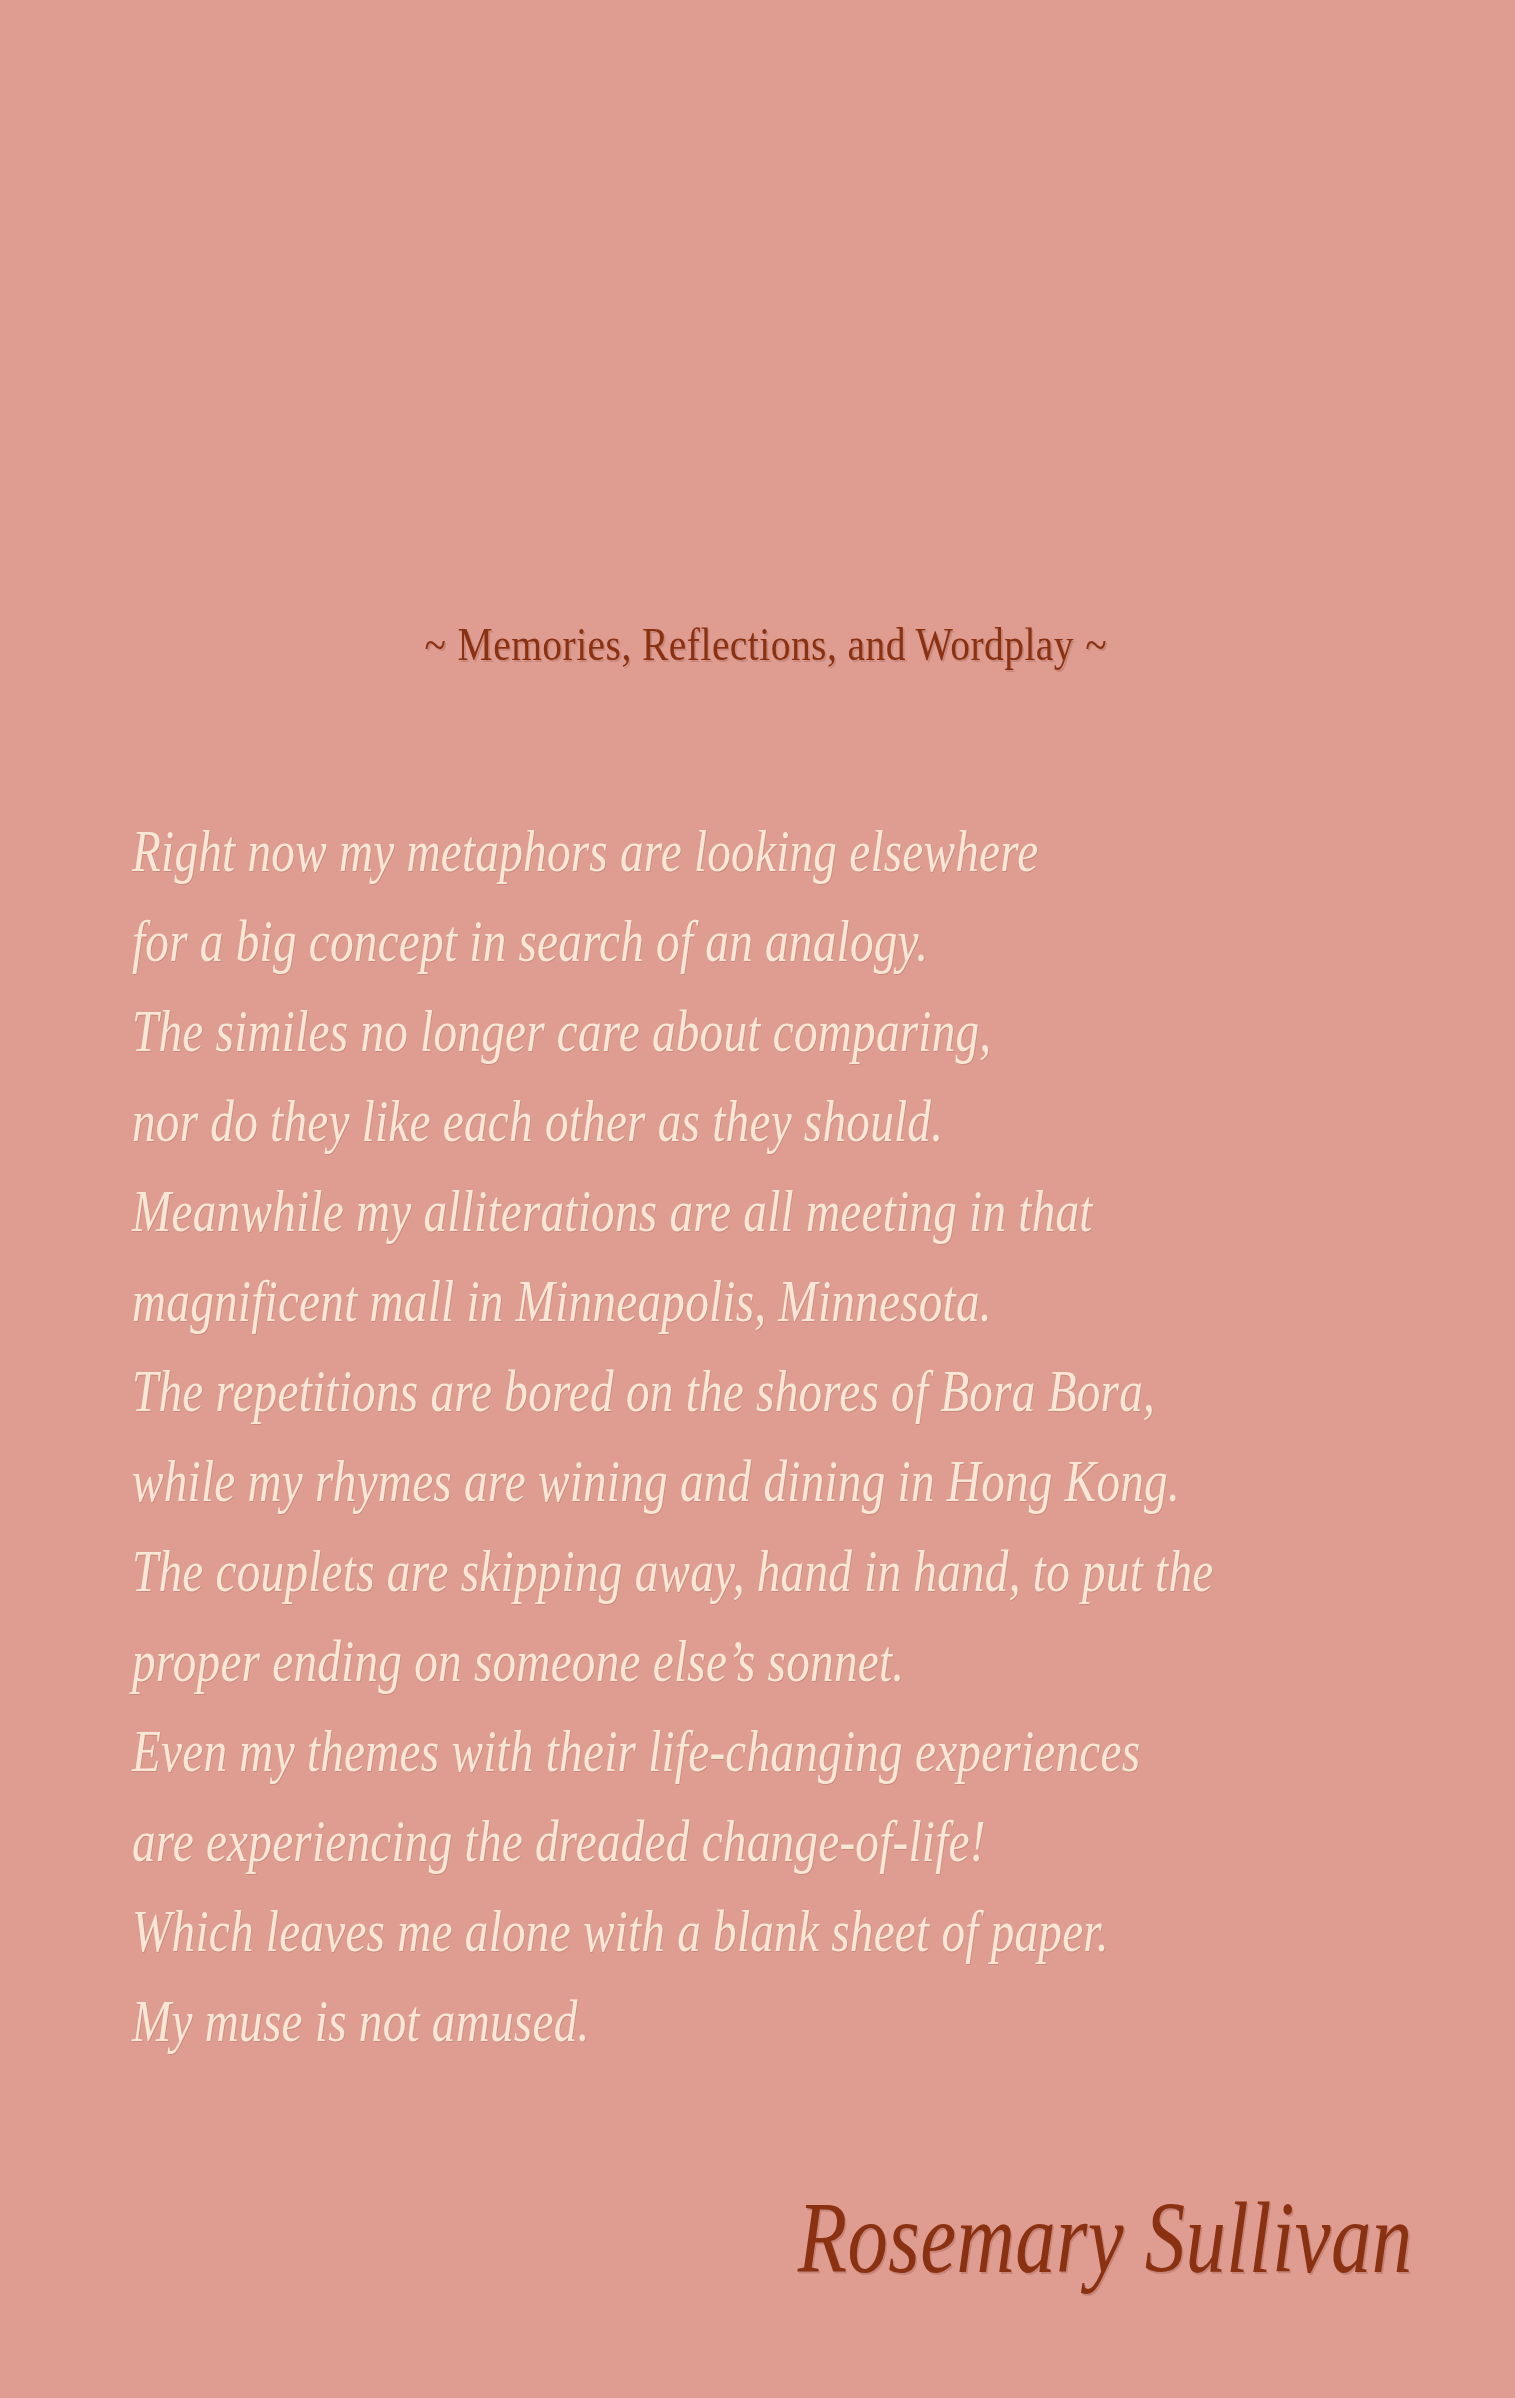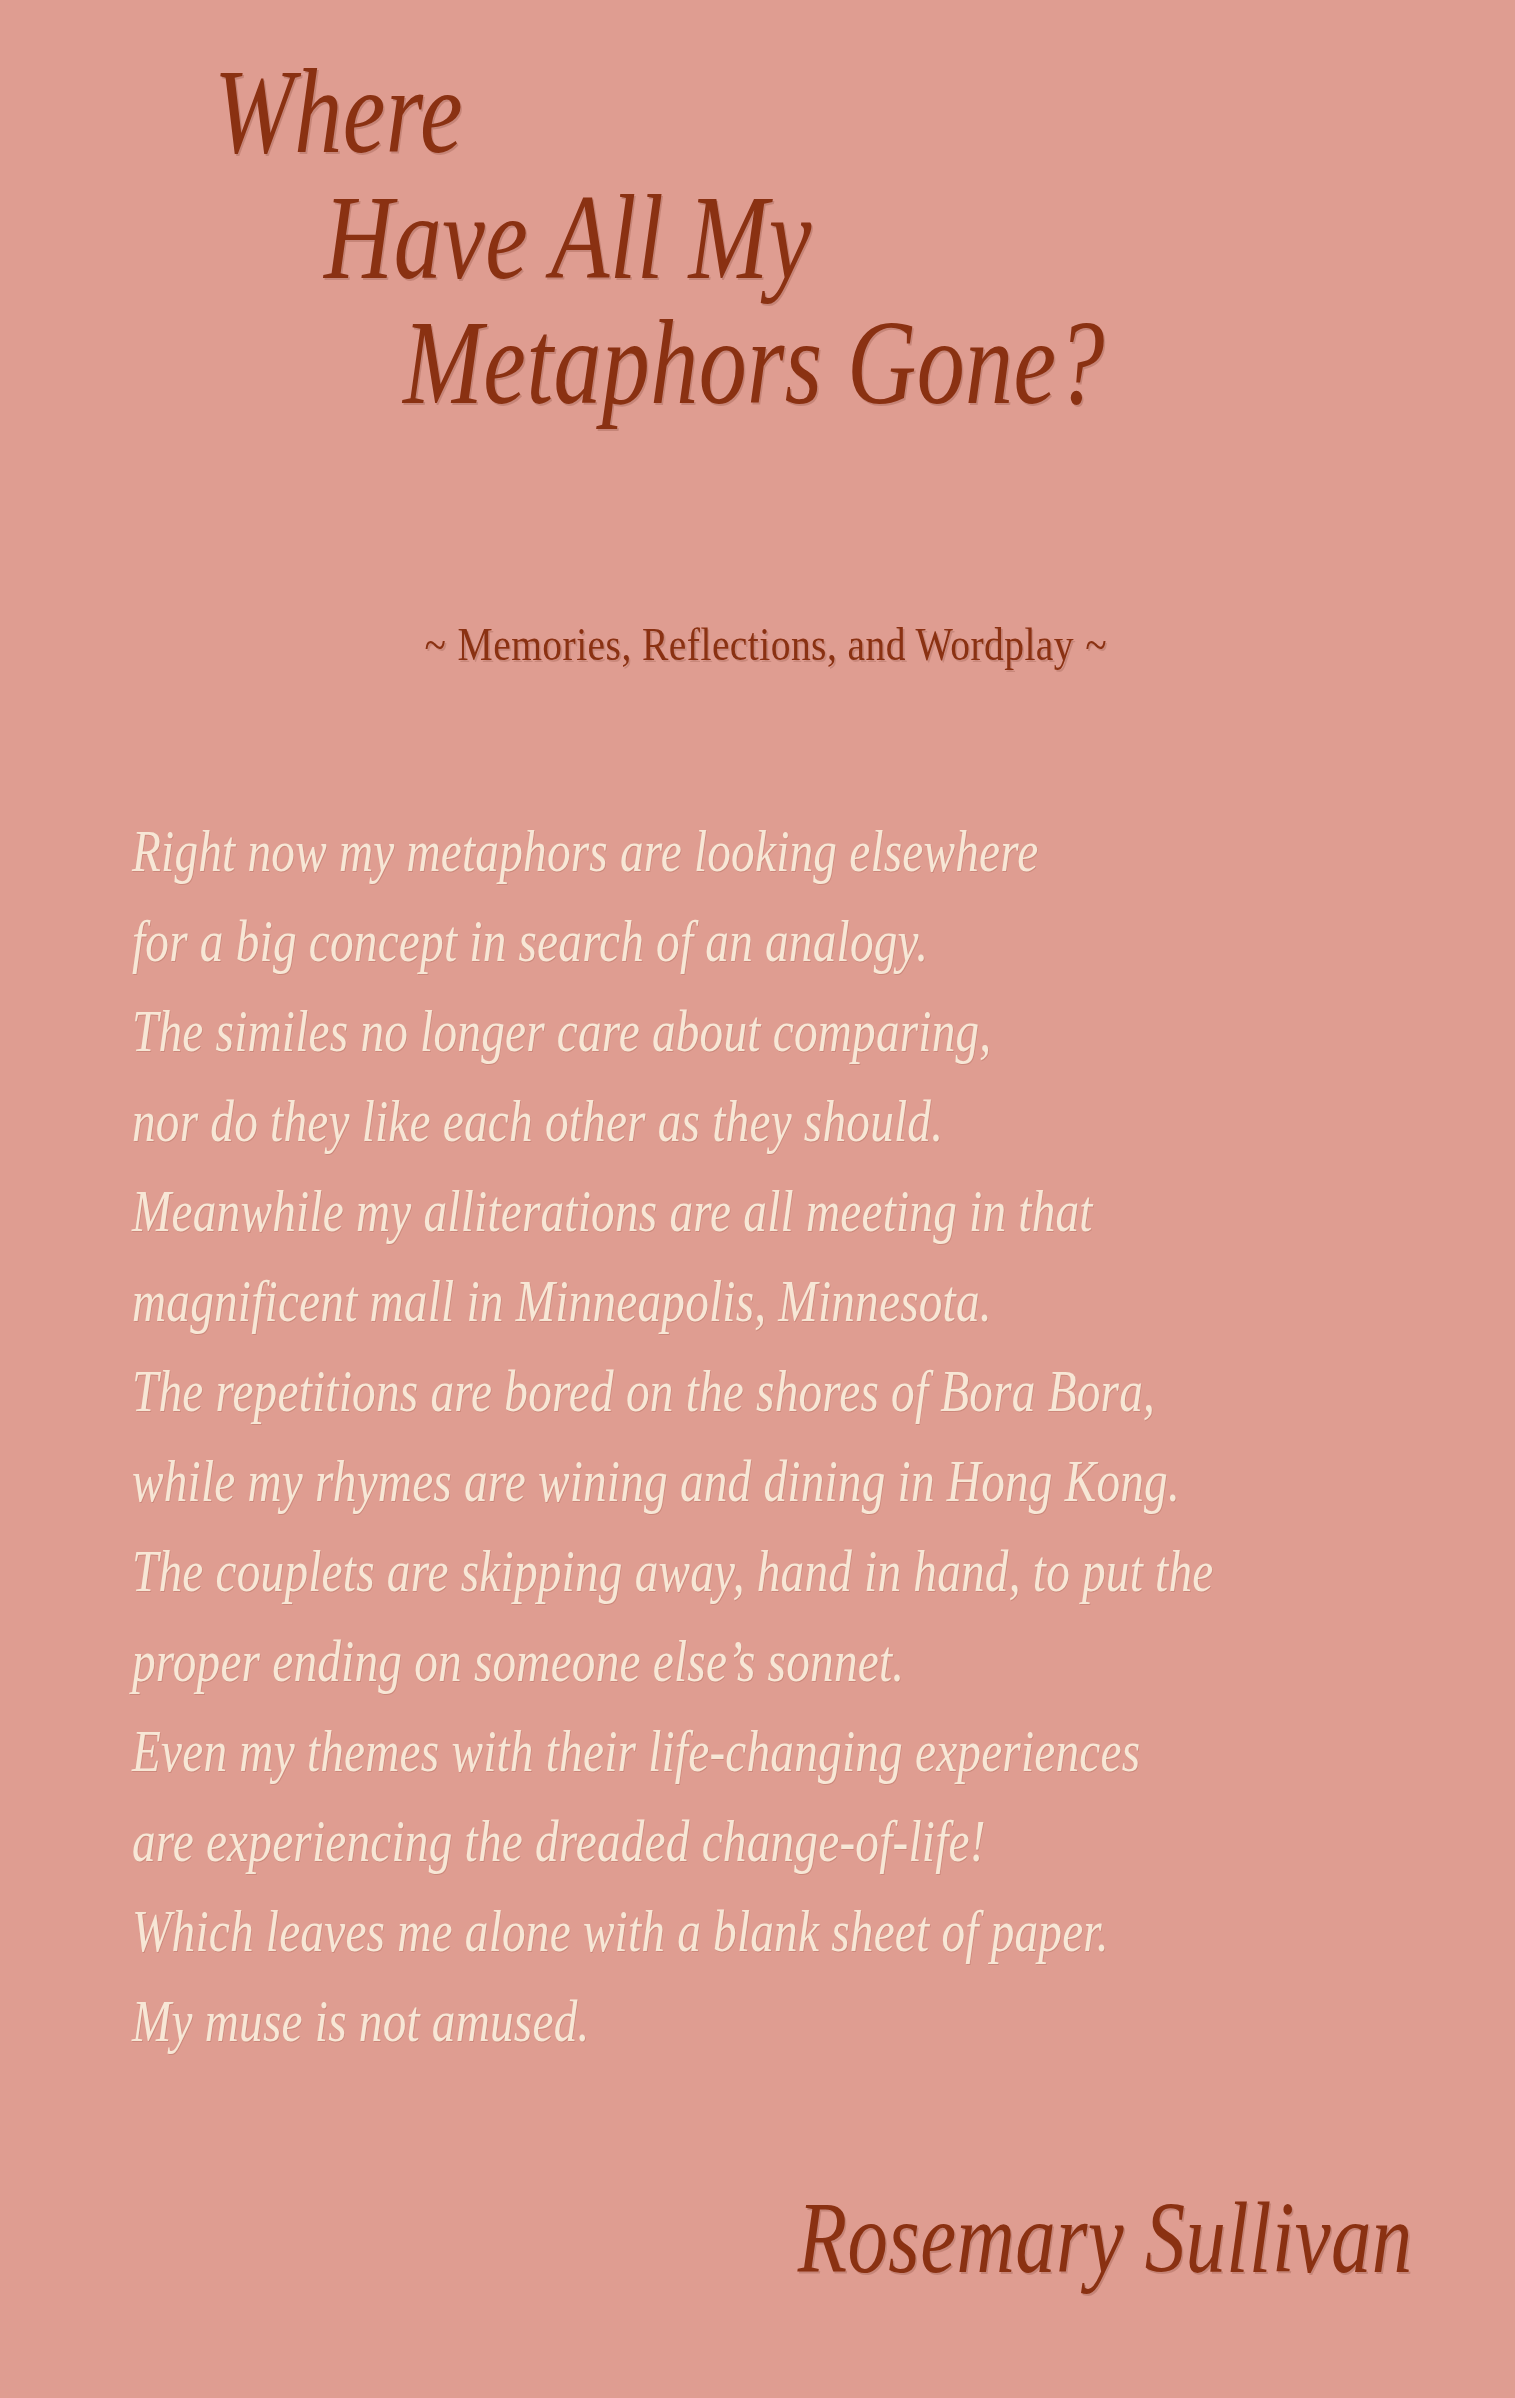--- a/index.html
+++ b/index.html
@@ -125,25 +125,20 @@
     transform-origin: right center;
     letter-spacing: 0.5px;
     text-shadow: 1.9px 1.9px 0 rgba(90, 30, 10, 0.18);
   }
 </style>
 </head>
 <body>
 
 <div id="cover">
 
-  <div class="title-block">
-    <div class="title-line title-line-1">Where</div>
-    <div class="title-line title-line-2">Have All My</div>
-    <div class="title-line title-line-3">Metaphors Gone?</div>
-  </div>
 
   <div class="subtitle">
     <span class="subtitle-inner"><span class="tilde">~</span><span>Memories, Reflections, and Wordplay</span><span class="tilde">~</span></span>
   </div>
 
   <div class="poem">
     <div class="poem-line">Right now my metaphors are looking elsewhere</div>
     <div class="poem-line">for a big concept in search of an analogy.</div>
     <div class="poem-line">The similes no longer care about comparing,</div>
     <div class="poem-line">nor do they like each other as they should.</div>

